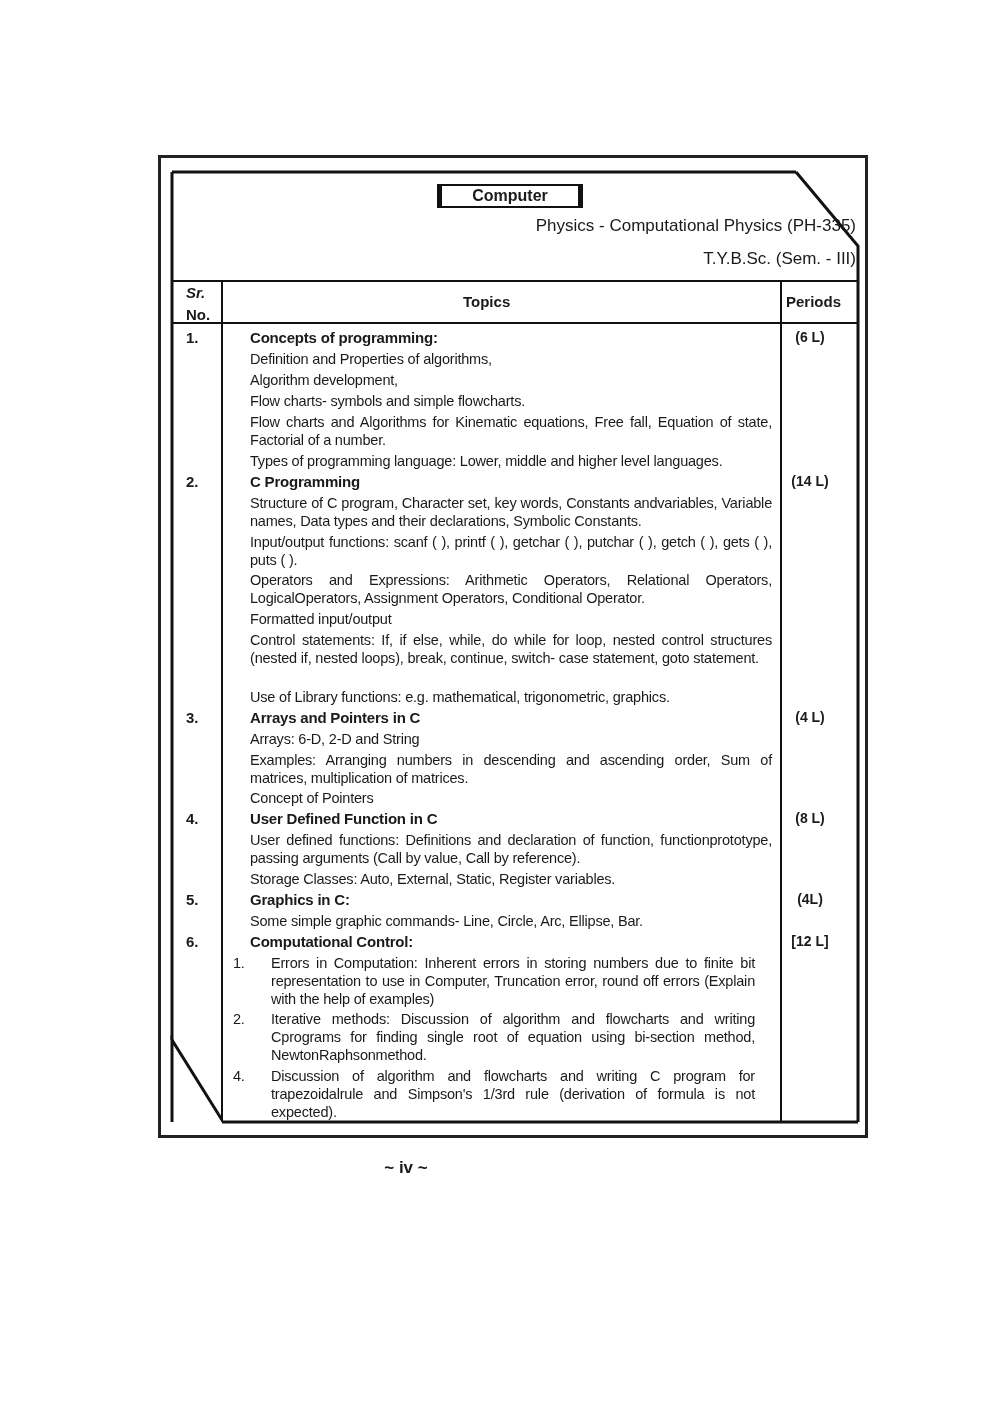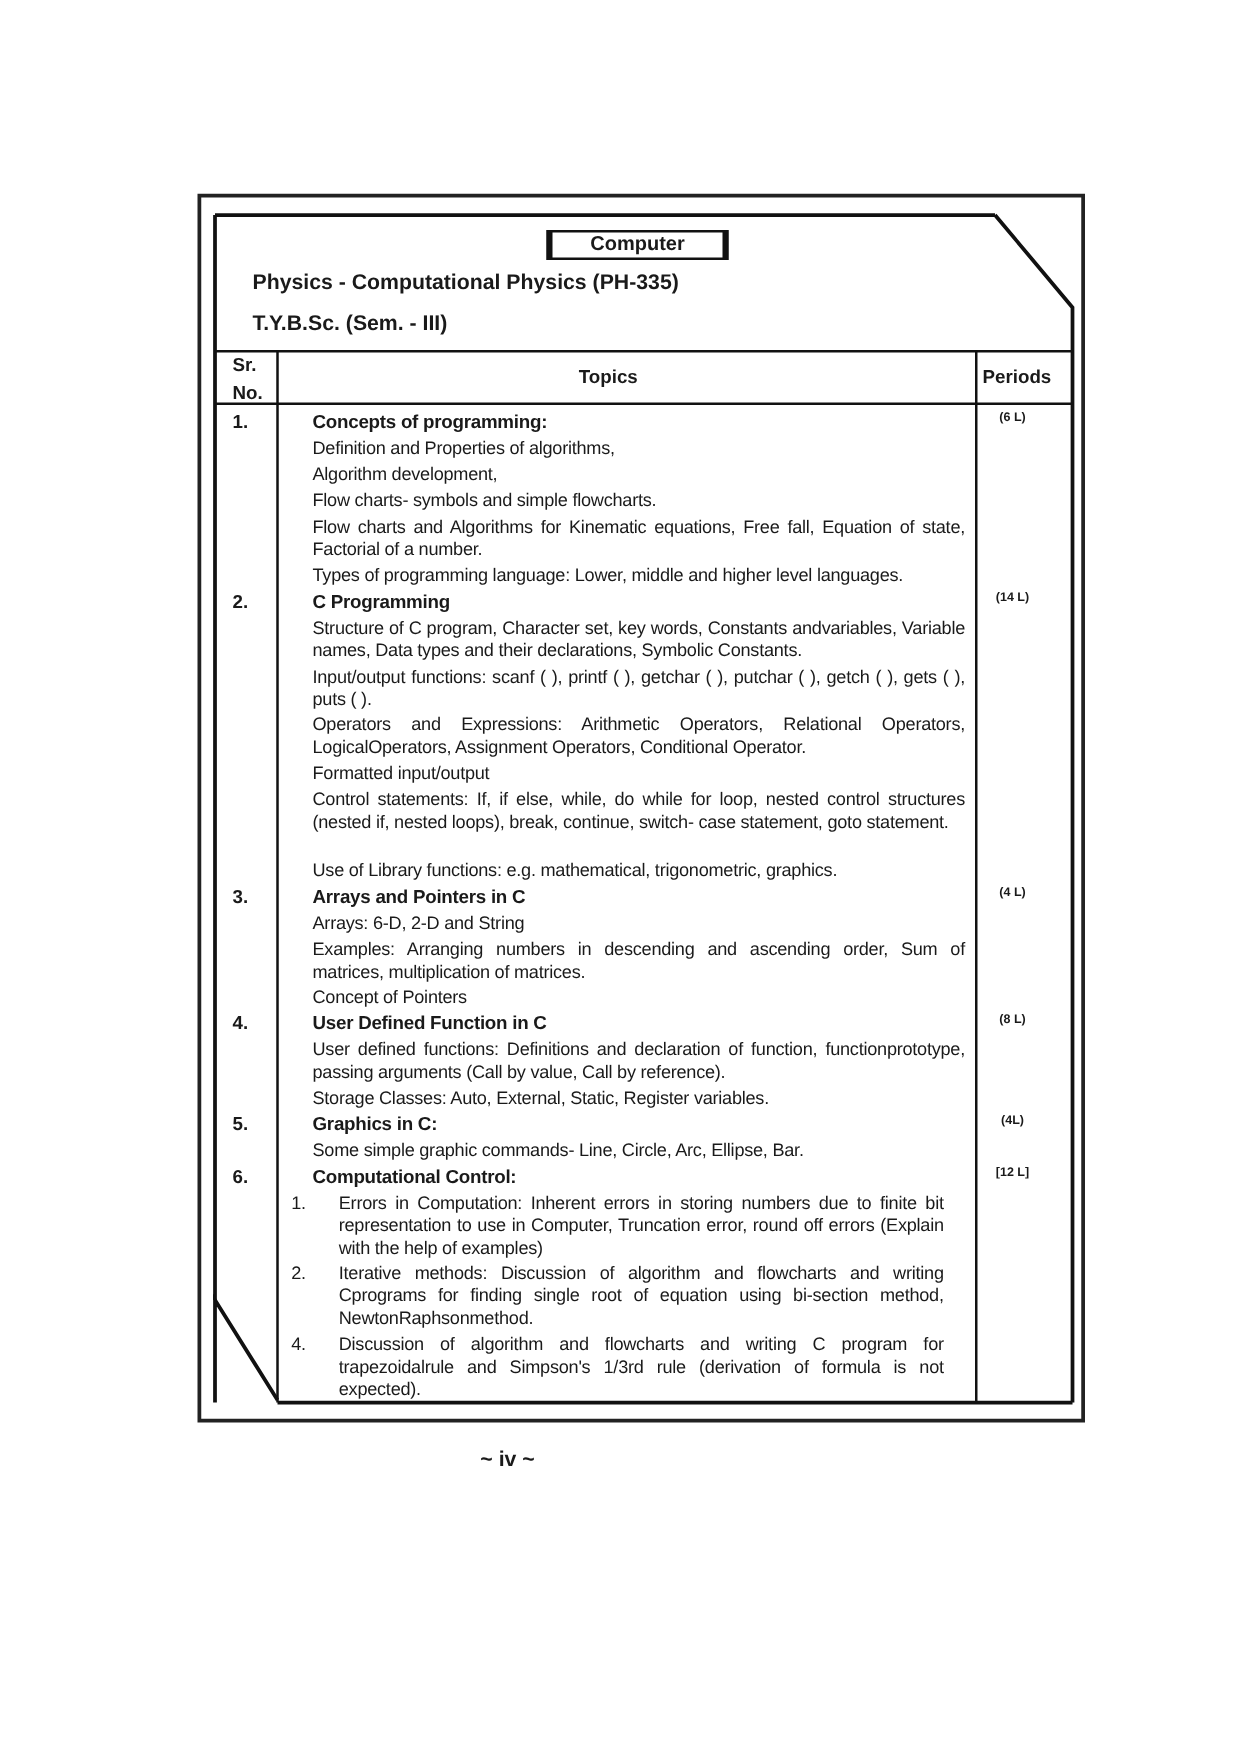--- a/index.html
+++ b/index.html
@@ -7,26 +7,26 @@
   .outer {
     position: absolute; left: 158px; top: 155px; width: 710px; height: 983px;
     border: 3px solid #222; box-sizing: border-box;
   }
   svg.frame { position: absolute; left: 0; top: 0; }
   .badge {
     position: absolute; left: 437px; top: 184px; width: 146px; height: 24px;
     border: 2px solid #111; border-left-width: 5px; border-right-width: 5px;
     box-sizing: border-box; text-align: center; font-weight: bold; font-size: 16px; line-height: 20px;
   }
-  .title { position: absolute; left: 170px; width: 686px; text-align: left; font-weight: bold; font-size: 17px; margin-left: 32px; }
+  .title { position: absolute; left: 170px; width: 686px; text-align: right; font-weight: normal; font-size: 17px; }
   .t1 { top: 216px; }
   .t2 { top: 249px; }
   .hdr { position: absolute; font-weight: bold; font-size: 15px; }
   .sr { position: absolute; left: 186px; font-weight: bold; font-size: 15px; }
-  .per { position: absolute; left: 783px; width: 54px; text-align: center; font-weight: bold; font-size: 10px; }
+  .per { position: absolute; left: 783px; width: 54px; text-align: center; font-weight: bold; font-size: 14px; }
   .topic { position: absolute; left: 250px; width: 522px; font-size: 14.5px; line-height: 18px; text-align: justify; letter-spacing: -0.2px; }
   .topic.b { font-weight: bold; font-size: 15px; }
   .sub { position: absolute; left: 233px; width: 522px; font-size: 14.5px; line-height: 18px; letter-spacing: -0.2px; }
   .sub .num { position: absolute; left: 0; }
   .sub .txt { position: absolute; left: 38px; width: 484px; text-align: justify; }
   .footer { position: absolute; left: 0; width: 812px; top: 1158px; text-align: center; font-weight: bold; font-size: 17px; }
 </style>
 </head>
 <body>
 
@@ -41,21 +41,21 @@
   <line x1="172" y1="281" x2="858" y2="281" stroke="#111" stroke-width="2"></line>
   <line x1="172" y1="323" x2="858" y2="323" stroke="#111" stroke-width="2"></line>
   <line x1="222" y1="281" x2="222" y2="1122" stroke="#111" stroke-width="2"></line>
   <line x1="781" y1="281" x2="781" y2="1122" stroke="#111" stroke-width="2"></line>
 </svg>
 
 <div class="badge">Computer</div>
 <div class="title t1">Physics - Computational Physics  (PH-335)</div>
 <div class="title t2">T.Y.B.Sc. (Sem. - III)</div>
 
-<div class="hdr" style="left:186px;top:284px;">Sr.</div>
+<div class="hdr" style="left:186px;top:284px;font-style:italic;">Sr.</div>
 <div class="hdr" style="left:186px;top:306px;">No.</div>
 <div class="hdr" style="left:463px;top:293px;">Topics</div>
 <div class="hdr" style="left:786px;top:293px;">Periods</div>
 
 <div class="sr" style="top:329px">1.</div>
 <div class="topic b" style="top:329px">Concepts of programming:</div>
 <div class="per" style="top:329px">(6 L)</div>
 <div class="topic" style="top:350px">Definition and Properties of algorithms,</div>
 <div class="topic" style="top:371px">Algorithm development,</div>
 <div class="topic" style="top:392px">Flow charts- symbols and simple flowcharts.</div>

